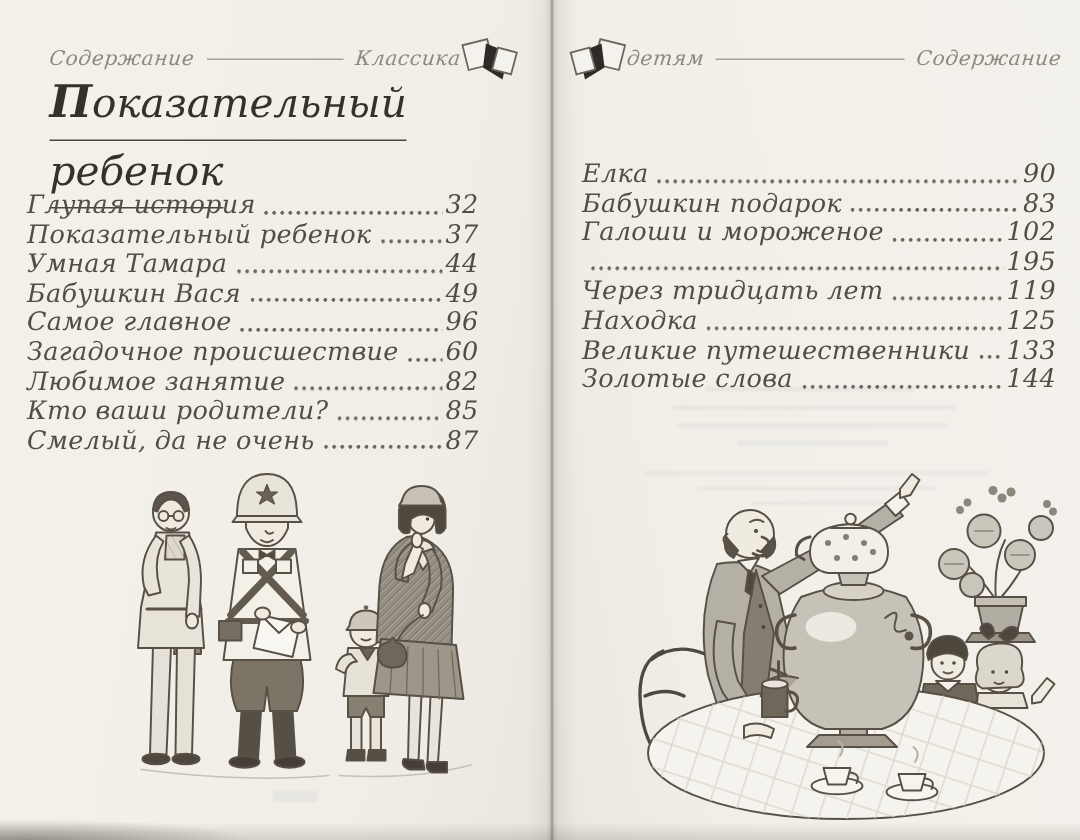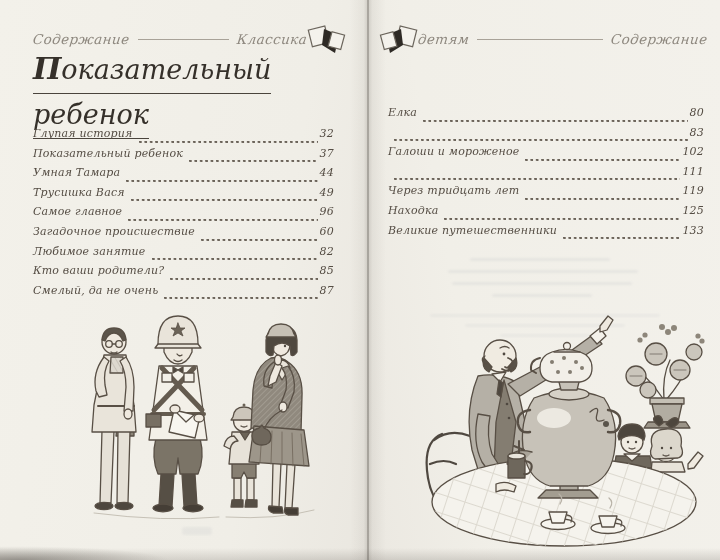--- a/index.html
+++ b/index.html
@@ -22,24 +22,24 @@
   
   .heading{position:absolute;font-style:italic;font-size:27px;line-height:42px;
            color:#35302a;font-weight:normal;margin:0;}
   .left .heading{left:33px;top:48px;}
   .right .heading{left:22px;top:52px;}
   .hl{display:inline-block;border-bottom:1.4px solid #4a443c;padding-bottom:2px;}
   .init{font-weight:bold;font-size:30px;}
 
   
   .toc{position:absolute;}
-  .left .toc{left:33px;top:127px;width:301px;}
+  .left .toc{left:18px;top:127px;width:301px;}
   .right .toc{left:22px;top:106px;width:316px;}
   .toc-row{display:flex;align-items:baseline;height:19.6px;
-           font-style:italic;font-size:11px;color:#554d44;letter-spacing:.2px;justify-content:space-between;}
+           font-style:italic;font-size:17px;color:#554d44;letter-spacing:.2px;justify-content:space-between;}
   .leader{flex:1;align-self:flex-end;height:4px;margin:0 2px 3px 6px;
           background-image:radial-gradient(circle at 1.4px 1.9px,#6c645a 1.05px,rgba(0,0,0,0) 1.4px);
           background-size:5.4px 4px;background-repeat:repeat-x;}
   .pg{text-align:right;}
 
   
   .illus{position:absolute;margin:0;}
   .left .illus{left:58px;top:310px;}
   .right .illus{left:46px;top:314px;}
 
@@ -93,21 +93,21 @@
           <span>Показательный ребенок</span>
           <span class="leader"></span>
           <span class="pg">37</span>
         </div>
       <div class="toc-row">
           <span>Умная Тамара</span>
           <span class="leader"></span>
           <span class="pg">44</span>
         </div>
       <div class="toc-row">
-          <span>Трусишка Вася</span>
+          <span>Бабушкин Вася</span>
           <span class="leader"></span>
           <span class="pg">49</span>
         </div>
       <div class="toc-row">
           <span>Самое главное</span>
           <span class="leader"></span>
           <span class="pg">96</span>
         </div>
       <div class="toc-row">
           <span>Загадочное происшествие</span>
@@ -243,49 +243,55 @@
       <span class="script">детям</span>
       <span class="rule"></span>
       <span class="script">Содержание</span>
     </header>
 
 
     <div class="toc">
       <div class="toc-row">
           <span>Елка</span>
           <span class="leader"></span>
-          <span class="pg">80</span>
-        </div>
-      <div class="toc-row">
+          <span class="pg">90</span>
+        </div>
+      <div class="toc-row">
+          <span>Бабушкин подарок</span>
           <span class="leader"></span>
           <span class="pg">83</span>
         </div>
       <div class="toc-row">
           <span>Галоши и мороженое</span>
           <span class="leader"></span>
           <span class="pg">102</span>
         </div>
       <div class="toc-row">
           <span class="leader"></span>
-          <span class="pg">111</span>
+          <span class="pg">195</span>
         </div>
       <div class="toc-row">
           <span>Через тридцать лет</span>
           <span class="leader"></span>
           <span class="pg">119</span>
         </div>
       <div class="toc-row">
           <span>Находка</span>
           <span class="leader"></span>
           <span class="pg">125</span>
         </div>
       <div class="toc-row">
           <span>Великие путешественники</span>
           <span class="leader"></span>
           <span class="pg">133</span>
+        </div>
+      <div class="toc-row">
+          <span>Золотые слова</span>
+          <span class="leader"></span>
+          <span class="pg">144</span>
         </div>
     </div>
 
     <div class="ghostline" style="left:104px;top:258px;width:140px;"></div>
     <div class="ghostline" style="left:82px;top:270px;width:190px;"></div>
     <div class="ghostline" style="left:86px;top:282px;width:180px;"></div>
     <div class="ghostline" style="left:126px;top:294px;width:100px;"></div>
     <div class="ghostline" style="left:64px;top:314px;width:230px;opacity:.08;"></div>
     <div class="ghostline" style="left:99px;top:324px;width:160px;opacity:.08;"></div>
     <div class="ghostline" style="left:134px;top:334px;width:90px;opacity:.08;"></div>

